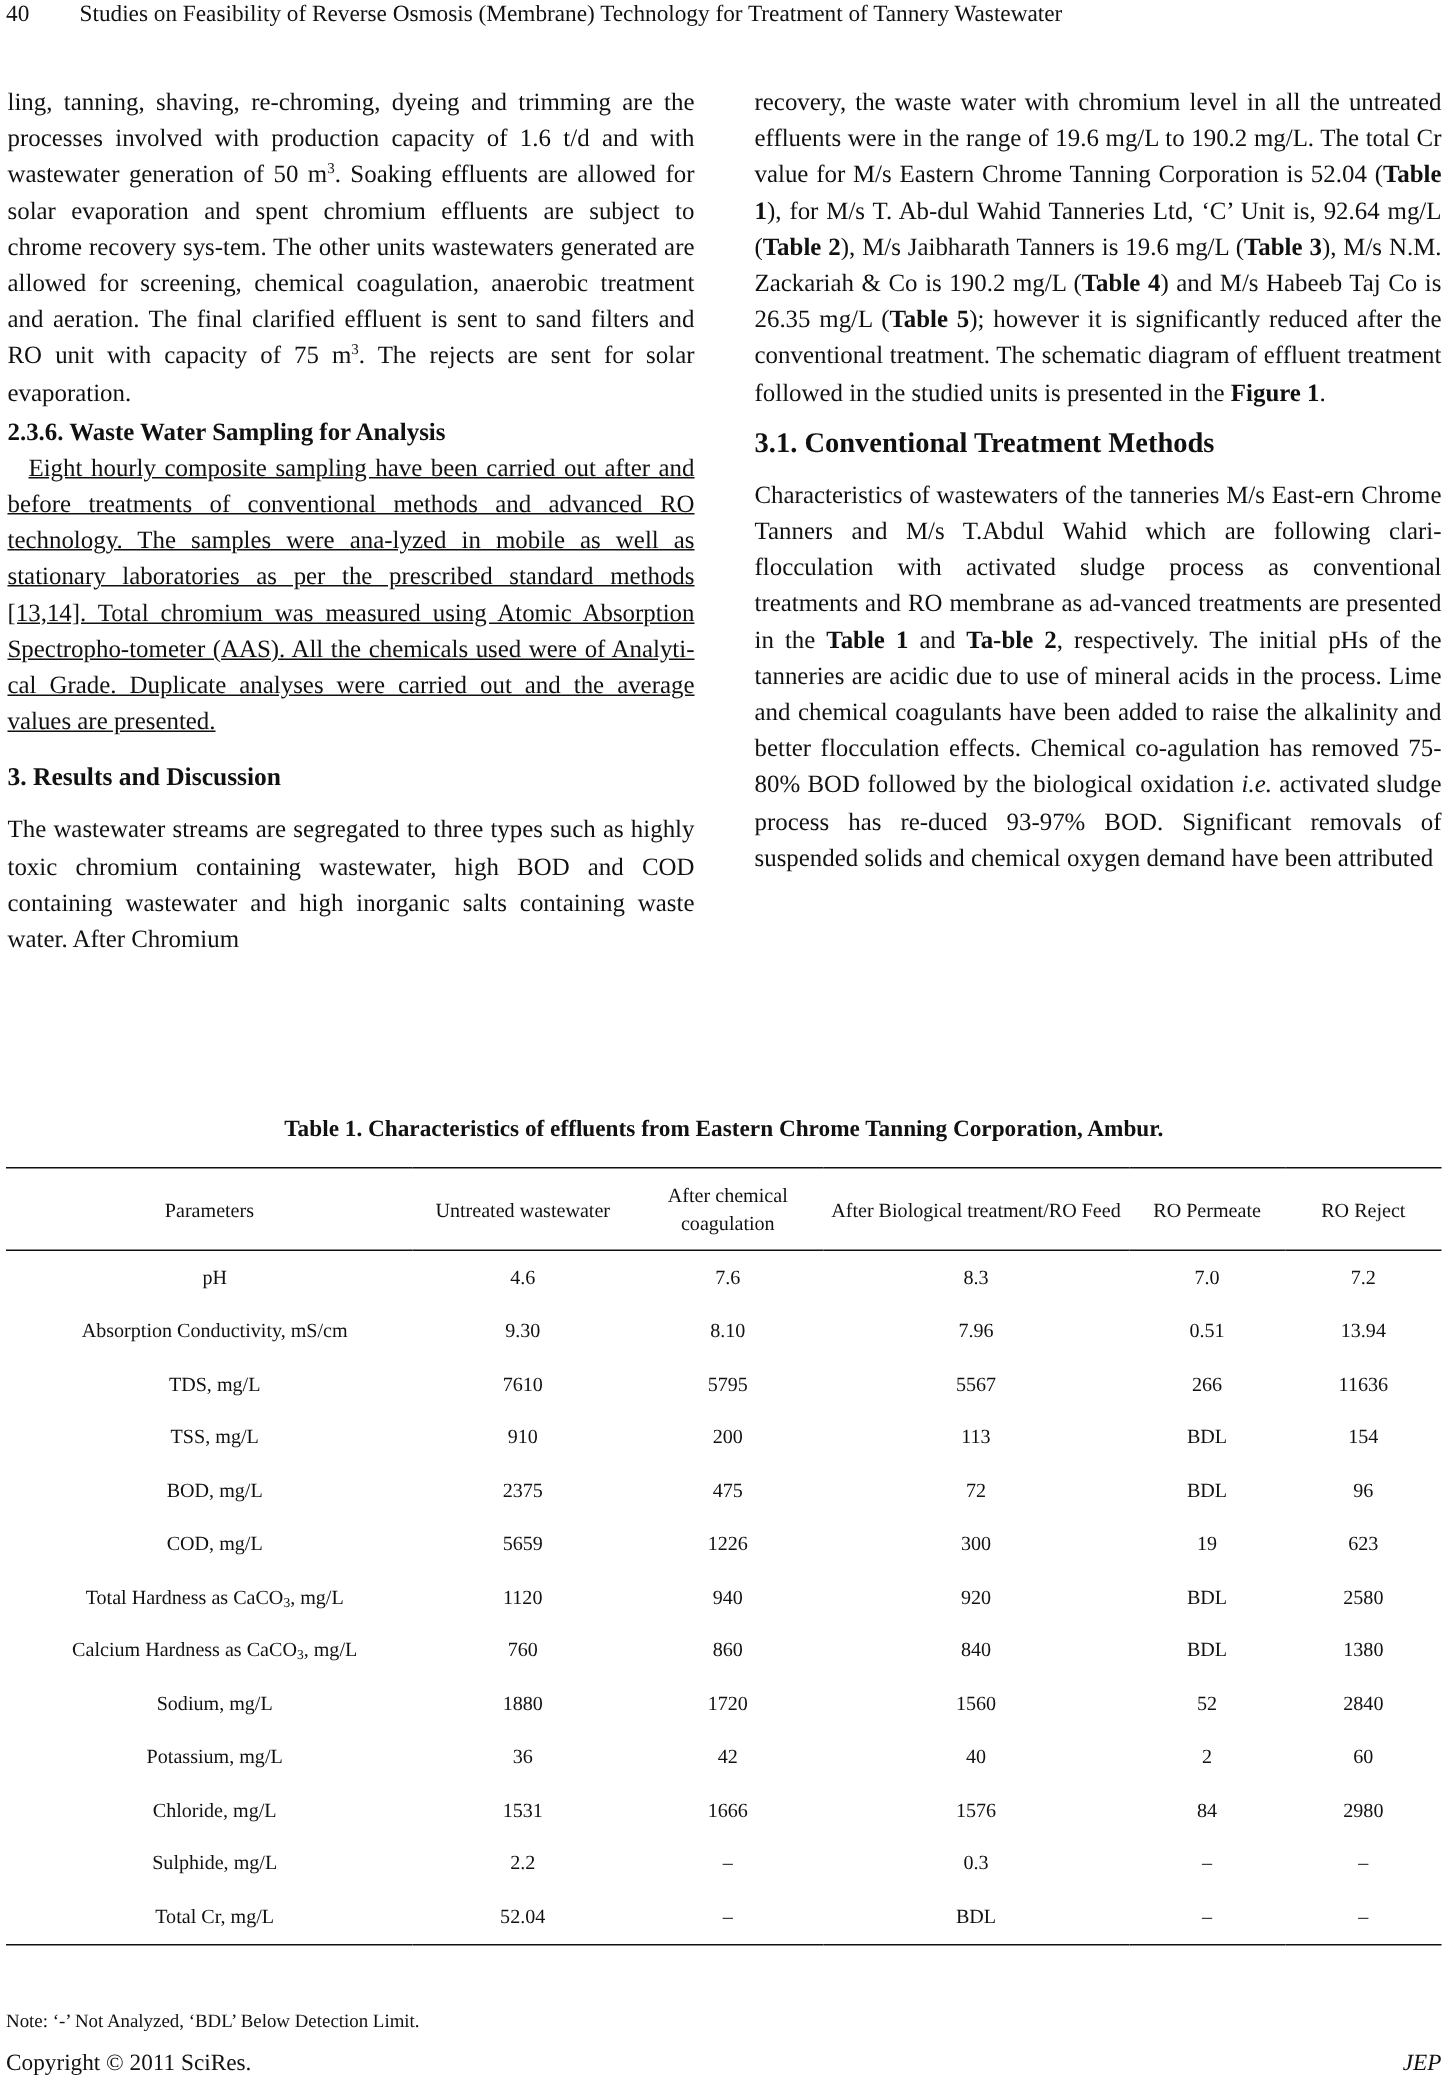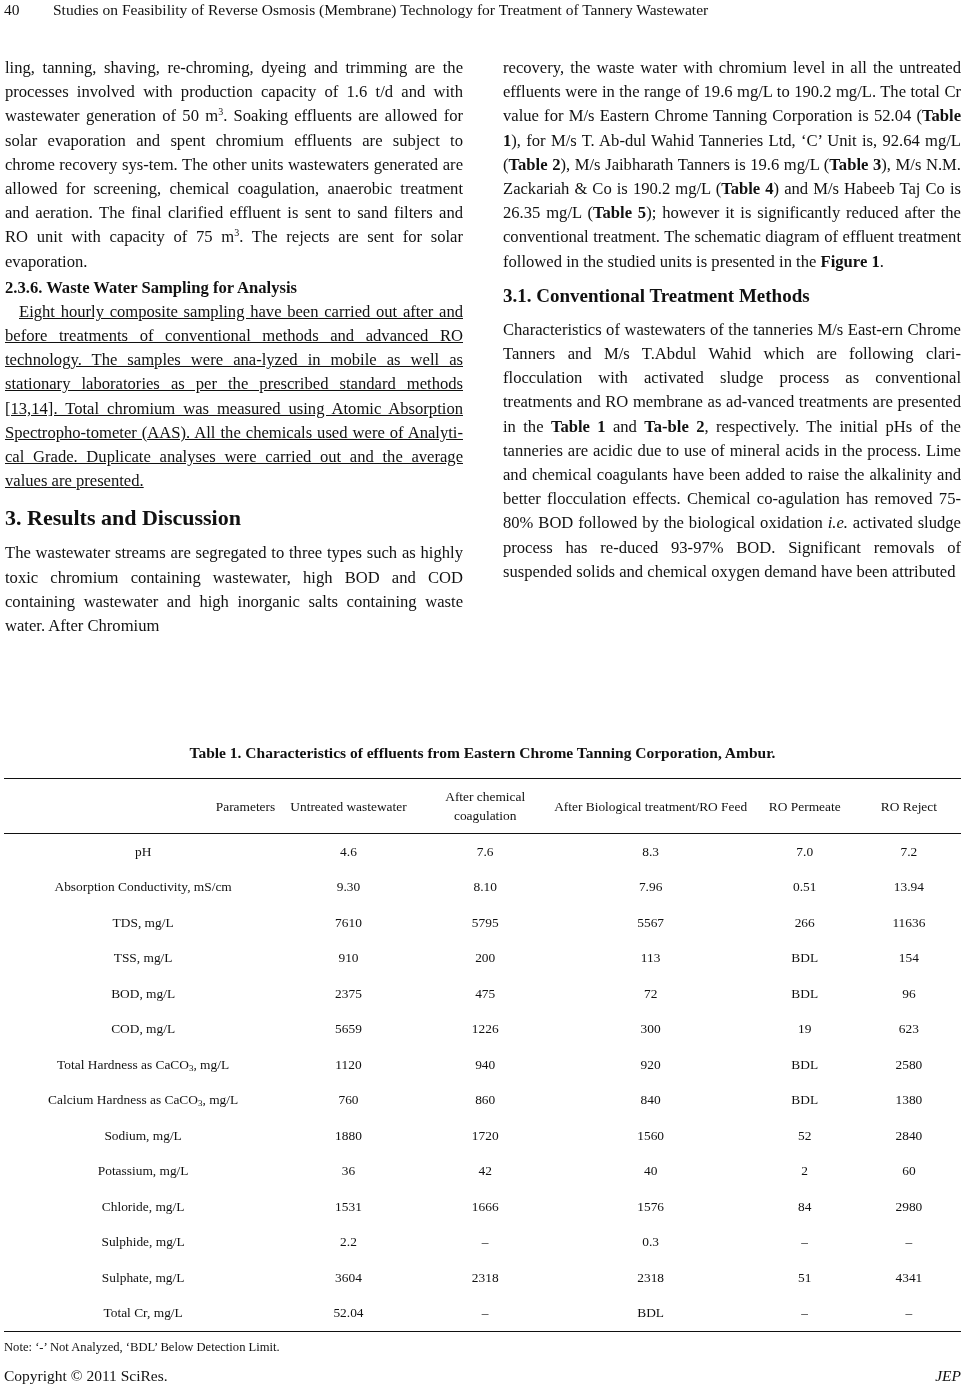--- a/index.html
+++ b/index.html
@@ -18,37 +18,37 @@
     position: absolute; top: 56px; width: 458px;
     font-size: 16.6px; line-height: 24.2px; text-align: justify; hyphens: manual;
   }
   .col-left { left: 5px; }
   .col-right { left: 503px; }
   .col p { margin: 0; }
   .indent { text-indent: 14px; text-decoration: underline; }
   sup { font-size: 10px; line-height: 0; vertical-align: 6px; }
 
   .h3 { font-weight: bold; font-size: 16.6px; line-height: 24px; margin: 2px 0 0 0; }
-  .h2 { font-weight: bold; font-size: 22px; line-height: 26px; margin: 12px 0 10px 0; }
+  .h2 { font-weight: bold; font-size: 17px; line-height: 26px; margin: 12px 0 10px 0; }
   .h2b { font-weight: bold; font-size: 19px; line-height: 26px; margin: 9px 0 9px 0; }
 
   .table-wrap { position: absolute; top: 743px; left: 4px; width: 957px; }
   .caption {
     text-align: center; font-weight: bold; font-size: 15.5px; line-height: 20px; margin: 0 0 15px 0;
   }
   table {
     width: 100%; border-collapse: collapse;
     font-family: "Liberation Serif", "DejaVu Serif", serif; font-size: 13.4px;
   }
   thead tr { border-top: 1.6px solid #111; border-bottom: 1.6px solid #111; }
   tbody tr:last-child { border-bottom: 1.6px solid #111; }
   th { font-weight: normal; height: 54px; text-align: center; vertical-align: middle; line-height: 19px; padding: 0; }
   td { height: 35.5px; text-align: center; vertical-align: middle; padding: 0; }
   td.param, th.param { text-align: center; padding-left: 7px; }
-  th.param { text-align: right; padding-left: 0; }
+  th.param { text-align: center; padding-left: 0; }
   sub { font-size: 9px; vertical-align: -2px; line-height: 0; }
 
   .note { position: absolute; top: 1339px; left: 4px; font-size: 12.6px; line-height: 16px; }
   .footer { position: absolute; top: 1367px; left: 4px; width: 957px; font-size: 15.5px; line-height: 18px; }
   .footer .copy { position: absolute; left: 0; top: 0; }
   .footer .jrnl { position: absolute; right: 0; top: 0; font-weight: normal; font-style: italic; }
 </style>
 </head>
 <body>
 
@@ -175,28 +175,20 @@
         </tr>
         <tr>
           <td class="param"><span>Sulphide, mg/L</span></td>
           <td>2.2</td>
           <td>–</td>
           <td>0.3</td>
           <td>–</td>
           <td>–</td>
         </tr>
         <tr>
-          <td class="param"><span>Sulphate, mg/L</span></td>
-          <td>3604</td>
-          <td>2318</td>
-          <td>2318</td>
-          <td>51</td>
-          <td>4341</td>
-        </tr>
-        <tr>
           <td class="param"><span>Total Cr, mg/L</span></td>
           <td>52.04</td>
           <td>–</td>
           <td>BDL</td>
           <td>–</td>
           <td>–</td>
         </tr>
       </tbody>
   </table>
 </div>

